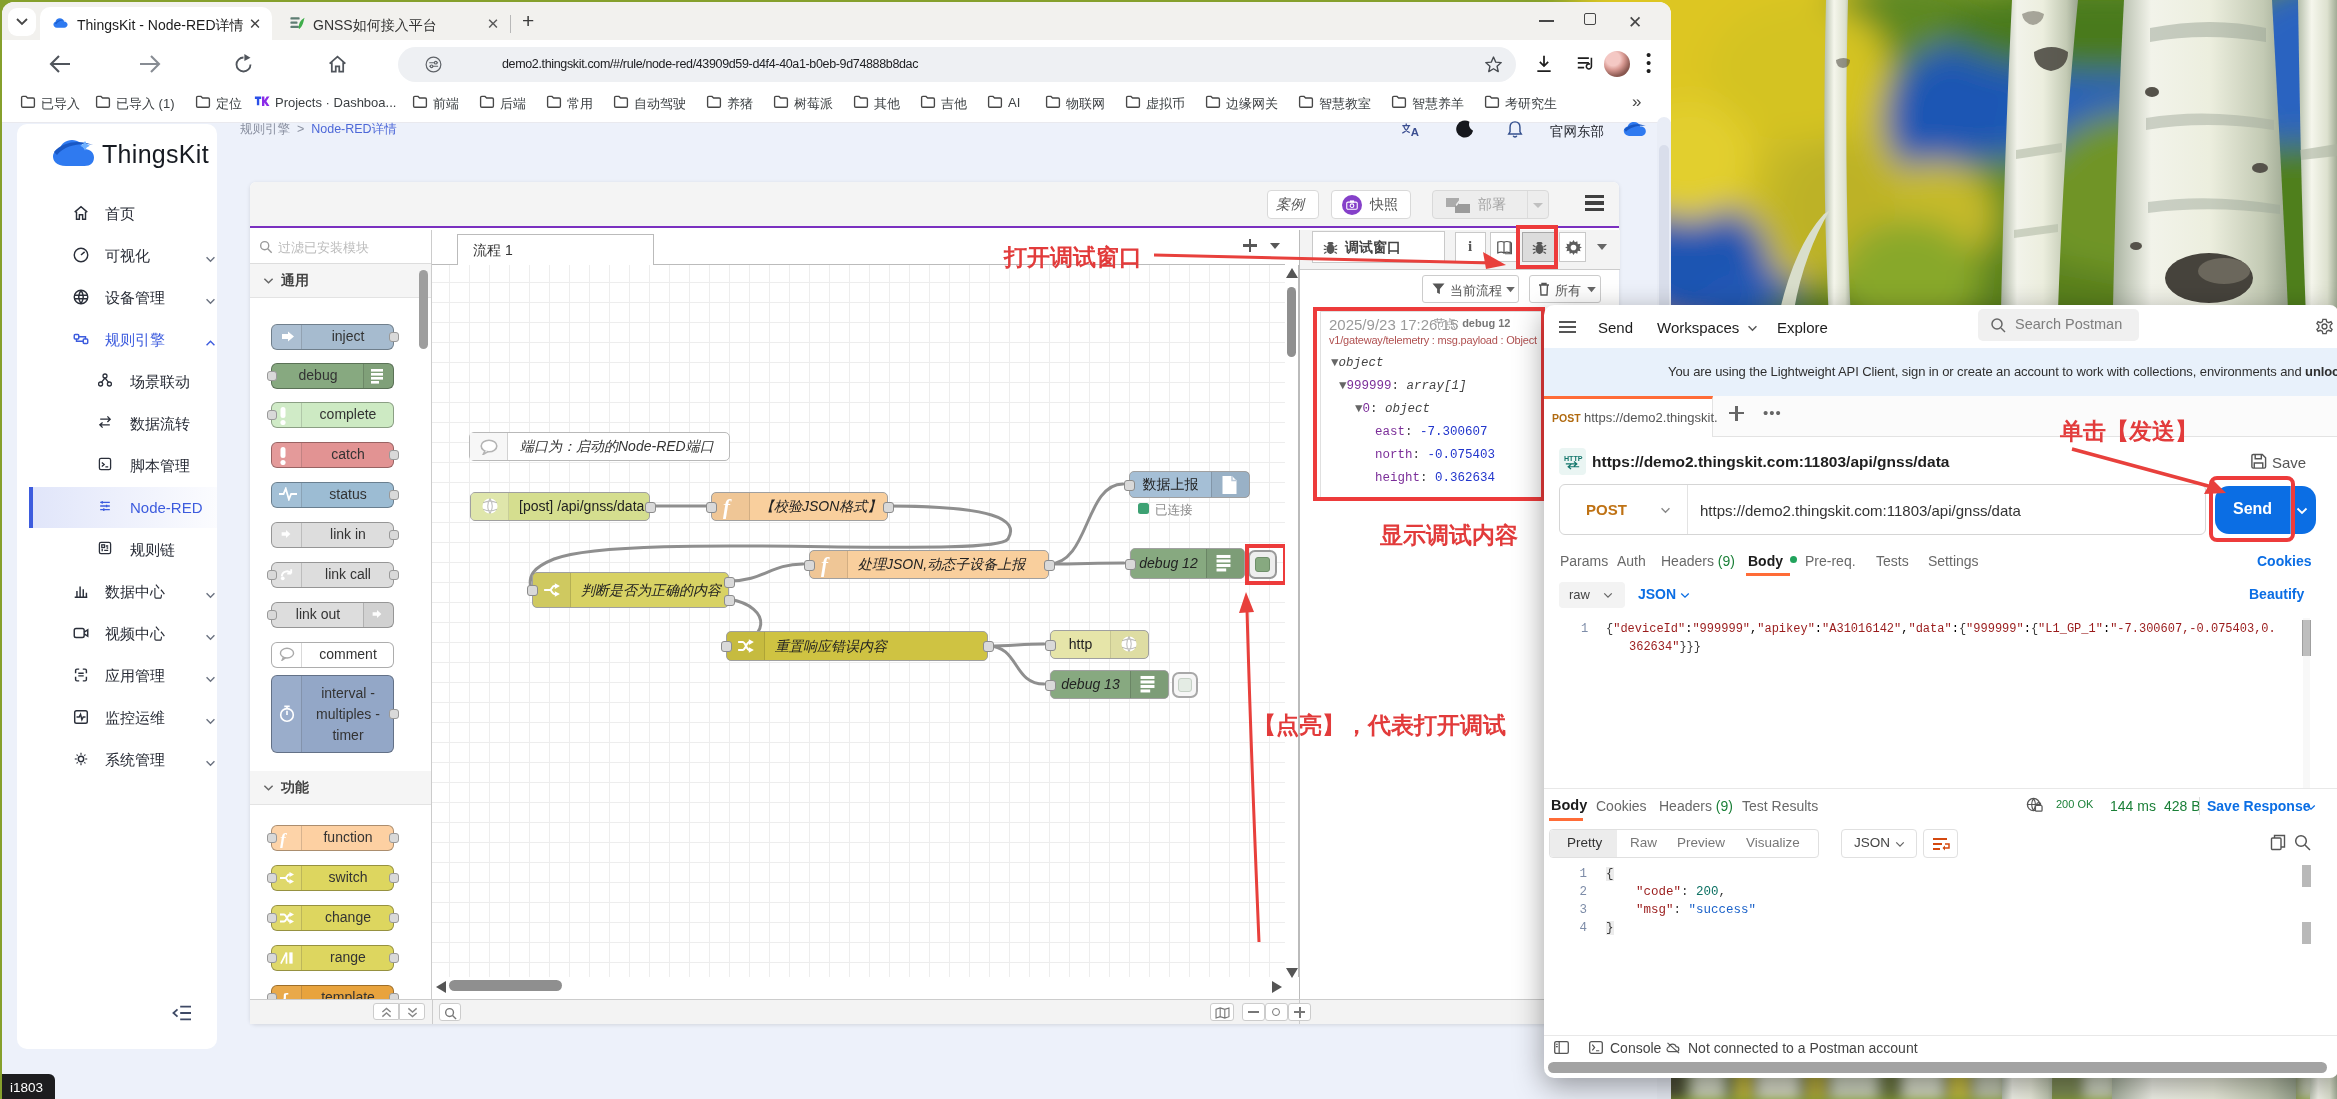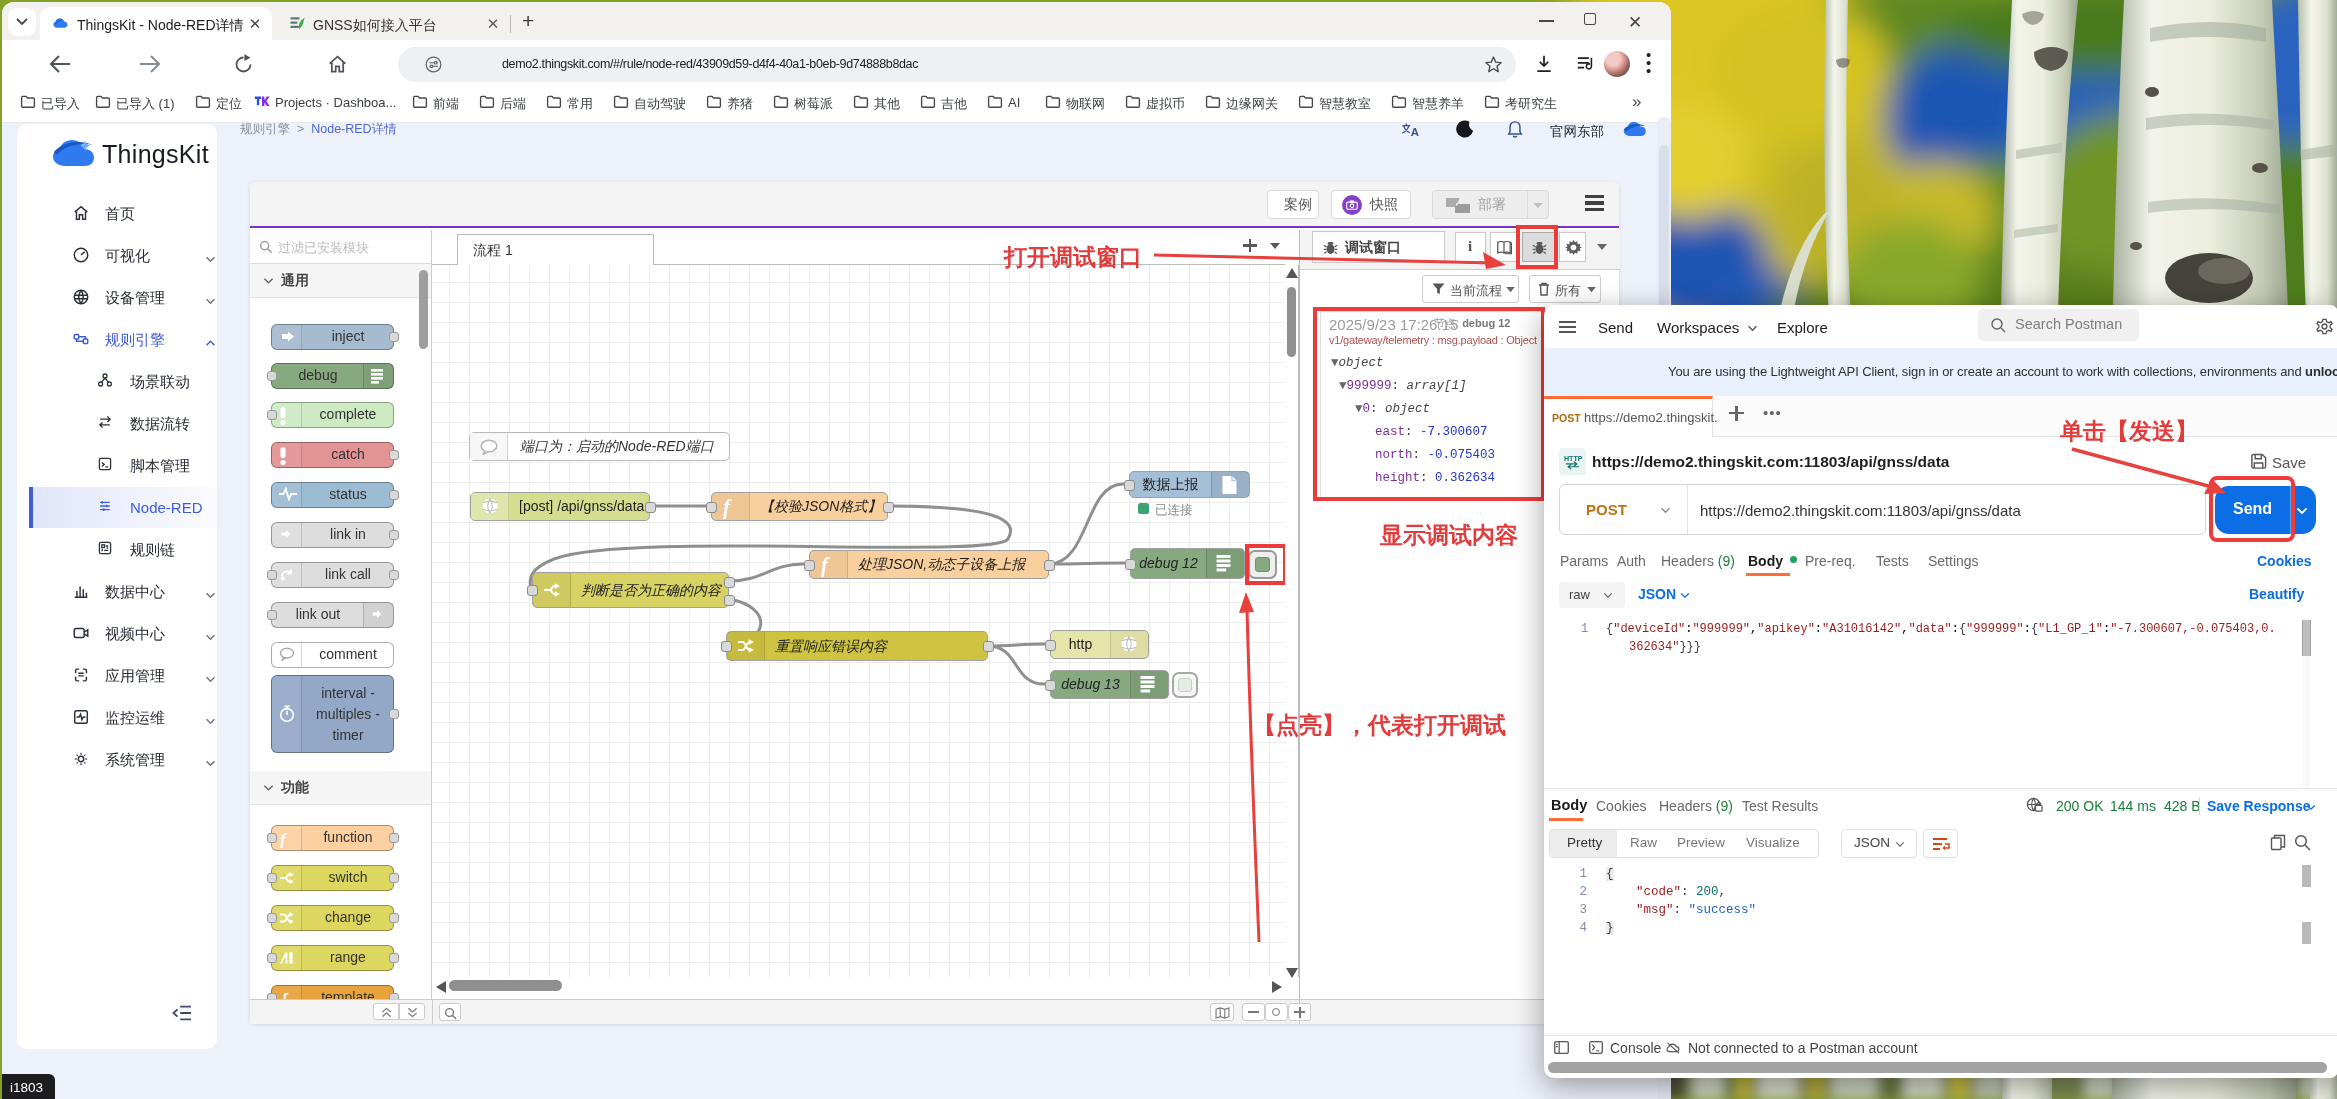--- a/index.html
+++ b/index.html
@@ -492,21 +492,21 @@
             <path d="M9 3 L21 3 M9 10 L21 10 M9 17 L21 17 M6 6 L1.5 10 L6 14" stroke="#3f4a66" stroke-width="2" fill="none"></path>
           </svg>
         </div>
 <div class="abs" style="left:0;top:957px;width:53px;height:27px;background:#1d1d1f;border-radius:0 6px 0 0;color:#fff;font-size:13.5px;">
           <span style="position:absolute;left:8px;top:6px;">i1803</span>
         </div>
 
 <div id="nr">
 <div id="nrhead"></div>
 <div class="nrbtn" style="left:1017px;width:52px;">
-            <span style="position:absolute;left:16px;top:5px;">案例</span>
+            <span style="position:absolute;left:8px;top:5px;font-style:italic;">案例</span>
           </div>
 <div class="nrbtn" style="left:1081px;width:80px;">
             <span class="abs" style="left:10px;top:4px;width:20px;height:20px;border-radius:50%;background:#8540c9;"></span>
             <svg class="abs" style="left:14px;top:9px;" width="12" height="10" viewBox="0 0 14 12">
               <rect x="0.7" y="2.5" width="12.6" height="8.5" rx="1.5" stroke="#fff" stroke-width="1.3" fill="none"></rect>
               <rect x="4.5" y="0.5" width="5" height="2.5" fill="#fff"></rect>
               <circle cx="7" cy="6.8" r="2.2" stroke="#fff" stroke-width="1.3" fill="none"></circle>
             </svg>
             <span style="position:absolute;left:38px;top:5px;">快照</span>
           </div>
@@ -1056,21 +1056,21 @@
 <div class="pmtab" style="left:52px;top:493px;">Cookies</div>
 <div class="pmtab" style="left:115px;top:493px;">Headers <span style="color:#1a7f37;">(9)</span></div>
 <div class="pmtab" style="left:198px;top:493px;">Test Results</div>
 <div class="abs" style="left:5px;top:513px;width:34px;height:3px;background:#ff6c37;"></div>
 <svg class="abs" style="left:482px;top:492px;" width="17" height="17" viewBox="0 0 18 18">
         <circle cx="8" cy="8" r="6.5" stroke="#555" stroke-width="1.4" fill="none"></circle>
         <path d="M1.5 8 L14.5 8 M8 1.5 Q4 8 8 14.5 M8 1.5 Q12 8 8 14.5" stroke="#555" stroke-width="1.2" fill="none"></path>
         <rect x="10" y="9" width="7" height="6" rx="1" fill="#fff" stroke="#555" stroke-width="1.3"></rect>
         <path d="M11.5 9 L11.5 7.5 Q11.5 6 13.5 6 Q15.5 6 15.5 7.5 L15.5 9" stroke="#555" stroke-width="1.3" fill="none"></path>
       </svg>
-<div class="abs" style="left:512px;top:493px;font-size:14px;color:#1a7f37;">200 OK</div>
+<div class="abs" style="left:512px;top:493px;font-size:11px;color:#1a7f37;">200 OK</div>
 <div class="abs" style="left:566px;top:493px;font-size:14px;color:#1a7f37;">144 ms</div>
 <div class="abs" style="left:620px;top:493px;font-size:14px;color:#1a7f37;">428 B</div>
 <div class="abs" style="left:655px;top:492px;width:1px;height:18px;background:#ddd;"></div>
 <div class="abs" style="left:663px;top:493px;font-size:14px;font-weight:bold;color:#0b6ee4;">Save Response</div>
 <svg class="abs" style="left:762px;top:499px;" width="10" height="7" viewBox="0 0 12 8">
         <path d="M1.5 1.5 L6 6 L10.5 1.5" stroke="#0b6ee4" stroke-width="1.6" fill="none"></path>
       </svg>
 <div class="abs" style="left:5px;top:524px;width:270px;height:29px;border:1px solid #e0e0e0;border-radius:4px;background:#fff;padding-left:28px;">
         <div class="abs" style="left:0;top:0;width:67px;height:27px;background:#ececec;border-radius:4px 0 0 4px;">
           <span class="abs" style="left:17px;top:5px;font-size:13.5px;color:#333;">Pretty</span>

